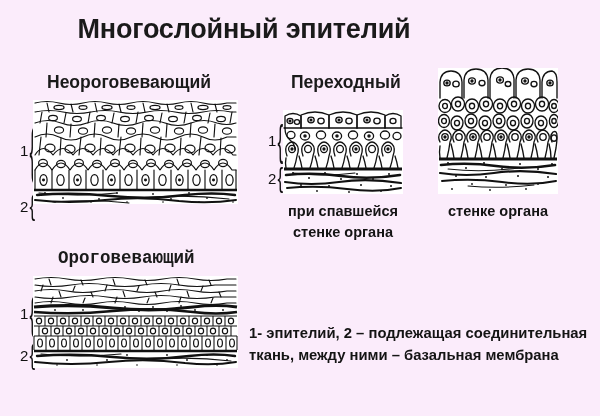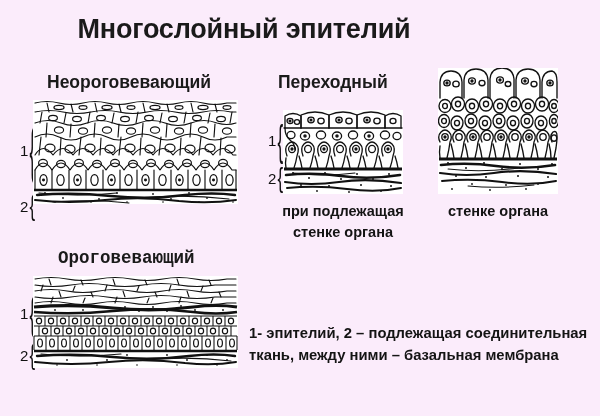--- a/index.html
+++ b/index.html
@@ -26,21 +26,21 @@
     letter-spacing: -0.2px;
   }
   .sect-heading {
     position: absolute;
     font-size: 17.5px;
     font-weight: bold;
     color: #1a1a1a;
     white-space: nowrap;
   }
   #heading-nonkeratinized { left: 47px;  top: 72px; text-align: center; }
-  #heading-transitional   { left: 278px; top: 72px; }
+  #heading-transitional   { left: 291px; top: 72px; }
   #heading-keratinized    { left: 58px;  top: 248px; font-family: Liberation Mono, monospace; }
 
   .panel {
     position: absolute;
     background: #ffffff;
   }
   #panel-nonkeratinized { left: 33px;  top: 100px; width: 205px; height: 104px; }
   #panel-keratinized    { left: 33px;  top: 276px; width: 205px; height: 92px;  }
   #panel-stretched      { left: 283px; top: 110px; width: 120px; height: 84px;  }
   #panel-collapsed      { left: 438px; top: 68px;  width: 120px; height: 126px; }
@@ -729,21 +729,21 @@
       <circle cx="68" cy="117" r="0.9"></circle>
         <circle cx="100" cy="116" r="0.9"></circle>
       <circle cx="14" cy="121" r="0.9"></circle>
         <circle cx="52" cy="122" r="0.9"></circle>
       <circle cx="88" cy="121" r="0.9"></circle>
     </g>
   </svg>
 </div>
 
 <div class="caption" id="caption-stretched">
-  <div>при подлежащая</div>
+  <div>при спавшейся</div>
   <div>стенке органа</div>
 </div>
 
 <div class="caption" id="caption-collapsed">
   <div>стенке органа</div>
 </div>
 
 <div class="legend">
   <div>1- эпителий, 2 – подлежащая соединительная</div>
   <div>ткань, между ними – базальная мембрана</div>

